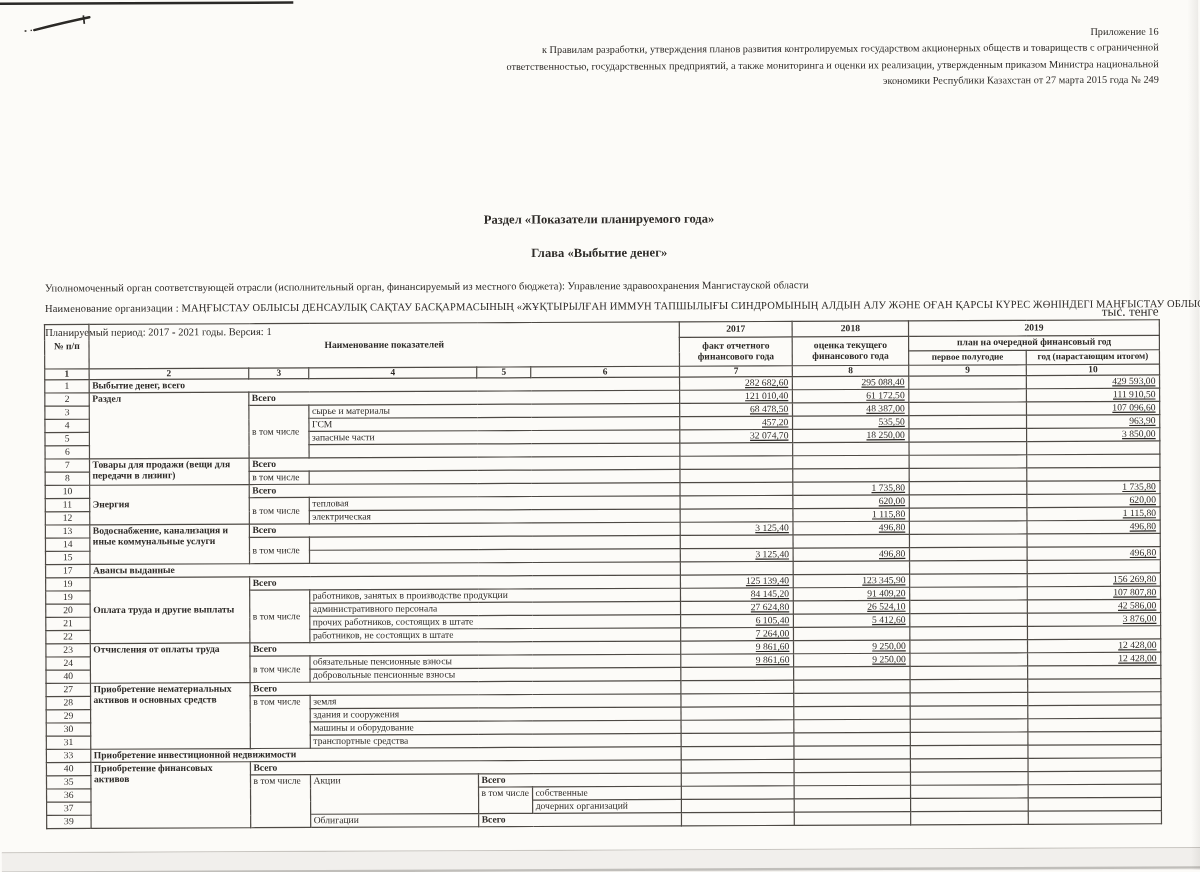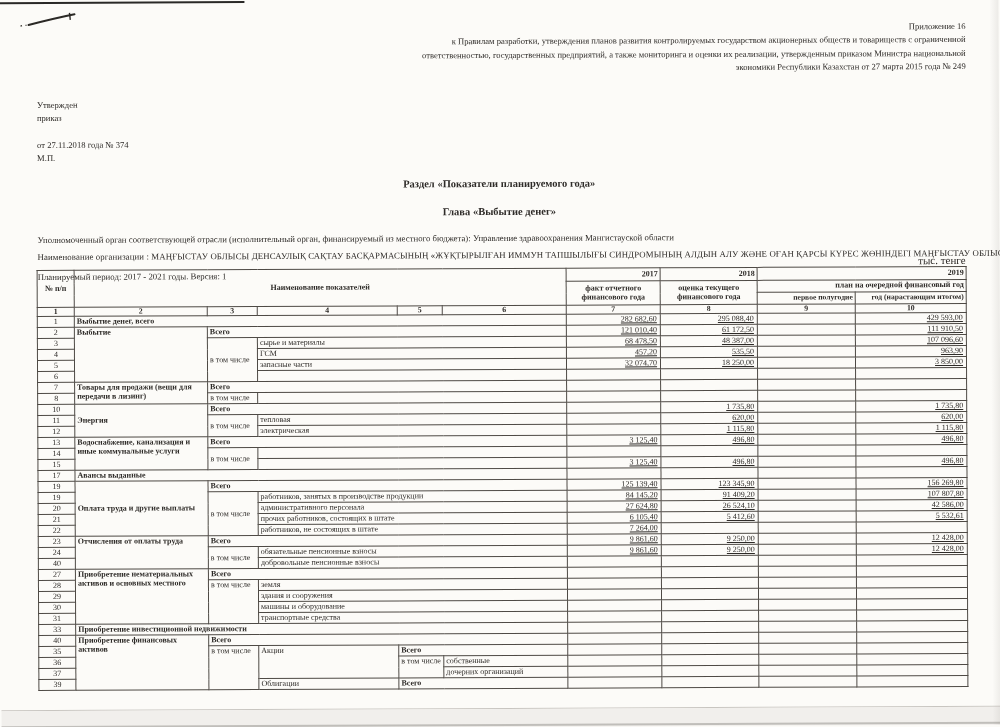--- a/index.html
+++ b/index.html
@@ -35,21 +35,21 @@
         word-wrap:break-word;}
   thead th{text-align:center;font-weight:bold;}
   thead tr.hr1 th{height:12px;}
   thead tr.hr2 th{height:11px;}
   thead tr.hr3 th{height:11px;font-size:7.6px;}
   thead tr.hr4 th{height:8px;font-size:7.8px;}
   .b{font-weight:bold;}
   .al-r{text-align:right;padding-right:3px;text-decoration:underline;}
   .al-c{text-align:center;}
   .va-t{vertical-align:top;padding-top:1px;}
-  .nw{white-space:nowrap;text-align:right;}
+  .nw{white-space:nowrap;}
 </style>
 </head>
 <body>
 
 <div class="page">
   <div class="content">
 
     <div class="edge-top"></div>
 
     <svg class="scribble" width="66" height="24" viewBox="0 0 66 24">
@@ -58,27 +58,20 @@
       <path d="M53,6 l0.8,7" stroke="#2b2926" stroke-width="1.4" fill="none"></path>
     </svg>
 
     <div class="note">
       <div>Приложение 16</div>
       <div>к Правилам разработки, утверждения планов развития контролируемых государством акционерных обществ  и товариществ с ограниченной</div>
       <div>ответственностью, государственных предприятий, а также мониторинга и оценки их реализации, утвержденным приказом Министра национальной</div>
       <div>экономики Республики Казахстан от 27 марта 2015 года № 249</div>
     </div>
 
-    <div class="approved">
-      <div>Утвержден</div>
-      <div>приказ</div>
-      <div class="gap"></div>
-      <div>от 27.11.2018 года  № 374</div>
-      <div>М.П.</div>
-    </div>
 
     <h1 class="title t1">Раздел «Показатели планируемого года»</h1>
     <h2 class="title t2">Глава «Выбытие денег»</h2>
 
     <div class="meta-line m1">Уполномоченный орган соответствующей отрасли (исполнительный орган, финансируемый из местного бюджета): Управление здравоохранения Мангистауской области</div>
     <div class="meta-line m2">Наименование организации : МАҢҒЫСТАУ ОБЛЫСЫ ДЕНСАУЛЫҚ САҚТАУ БАСҚАРМАСЫНЫҢ  «ЖҰҚТЫРЫЛҒАН ИММУН ТАПШЫЛЫҒЫ СИНДРОМЫНЫҢ АЛДЫН АЛУ ЖӘНЕ ОҒАН ҚАРСЫ КҮРЕС ЖӨНІНДЕГІ МАҢҒЫСТАУ ОБЛЫСТЫҚ</div>
     <div class="meta-line m3">Планируемый период: 2017 - 2021 годы. Версия: 1</div>
 
     <div class="units">тыс. тенге</div>
 
@@ -129,21 +122,21 @@
           <tr>
             <td class="al-c">1</td>
             <td colspan="5" class="b">Выбытие денег, всего</td>
             <td class="al-r">282 682,60</td>
             <td class="al-r">295 088,40</td>
             <td class=""></td>
             <td class="al-r">429 593,00</td>
           </tr>
           <tr>
             <td class="al-c">2</td>
-            <td rowspan="5" class="b va-t">Выбытие</td>
+            <td rowspan="5" class="b va-t">Раздел</td>
             <td colspan="4" class="b">Всего</td>
             <td class="al-r">121 010,40</td>
             <td class="al-r">61 172,50</td>
             <td class=""></td>
             <td class="al-r">111 910,50</td>
           </tr>
           <tr>
             <td class="al-c">3</td>
             <td rowspan="4" class="">в том числе</td>
             <td colspan="3" class="">сырье и материалы</td>
@@ -279,21 +272,21 @@
             <td class="al-r">26 524,10</td>
             <td class=""></td>
             <td class="al-r">42 586,00</td>
           </tr>
           <tr>
             <td class="al-c">21</td>
             <td colspan="3" class="">прочих работников, состоящих в штате</td>
             <td class="al-r">6 105,40</td>
             <td class="al-r">5 412,60</td>
             <td class=""></td>
-            <td class="al-r">5 532,61</td>
+            <td class="al-r">3 876,00</td>
           </tr>
           <tr>
             <td class="al-c">22</td>
             <td colspan="3" class="">работников, не состоящих в штате</td>
             <td class="al-r">7 264,00</td>
             <td class=""></td>
             <td class=""></td>
             <td class=""></td>
           </tr>
           <tr>
@@ -317,21 +310,21 @@
           <tr>
             <td class="al-c">40</td>
             <td colspan="3" class="">добровольные пенсионные взносы</td>
             <td class=""></td>
             <td class=""></td>
             <td class=""></td>
             <td class=""></td>
           </tr>
           <tr>
             <td class="al-c">27</td>
-            <td rowspan="5" class="b va-t">Приобретение нематериальных активов и основных местного</td>
+            <td rowspan="5" class="b va-t">Приобретение нематериальных активов и основных средств</td>
             <td colspan="4" class="b">Всего</td>
             <td class=""></td>
             <td class=""></td>
             <td class=""></td>
             <td class=""></td>
           </tr>
           <tr>
             <td class="al-c">28</td>
             <td rowspan="4" class="va-t">в том числе</td>
             <td colspan="3" class="">земля</td>

